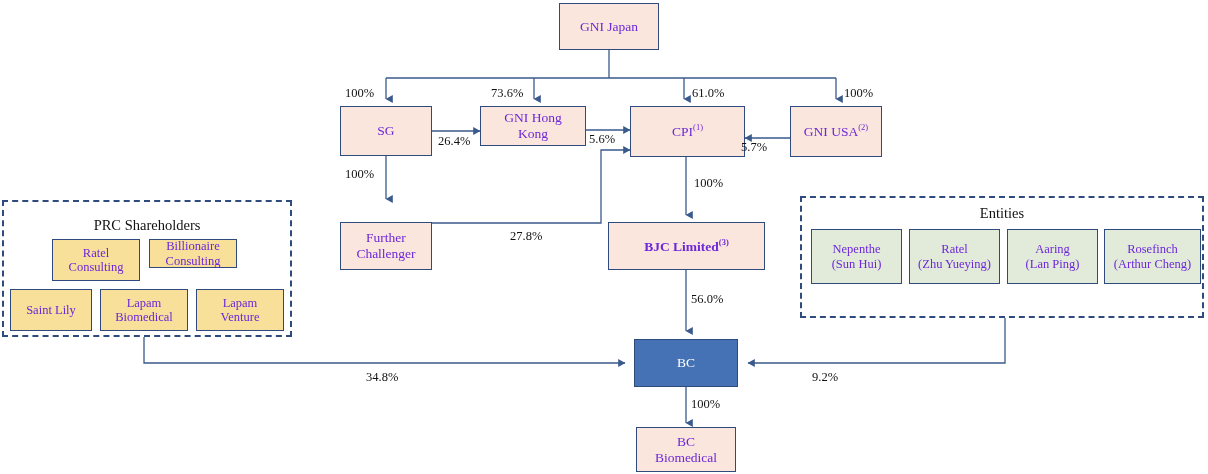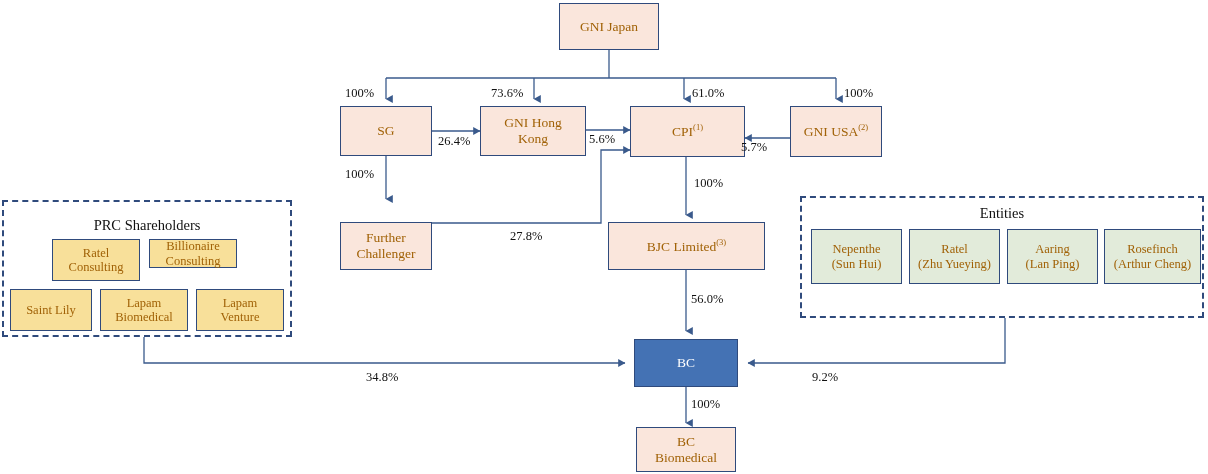--- a/index.html
+++ b/index.html
@@ -24,21 +24,21 @@
   }
   .node {
     position: absolute;
     box-sizing: border-box;
     border: 1px solid #2F4A7C;
     display: flex;
     align-items: center;
     justify-content: center;
     text-align: center;
     line-height: 1.15;
-    color: #a16207;
+    color: #6d28d9;
     font-size: 13.5px;
     z-index: 3;
   }
   .node-peach { background: #FAE6DC; }
   .node-blue  { background: #4472B4; color: #ffffff; }
   .node-yellow{ background: #F8E09A; font-size: 12.5px; }
   .node-green { background: #E2EBDA; font-size: 12.5px; }
   .group-box {
     position: absolute;
     box-sizing: border-box;
@@ -117,21 +117,21 @@
   </svg>
 
   <div class="node node-peach" style="left:559px; top:3px; width:100px; height:47px;">
     <span>GNI Japan</span>
   </div>
 
   <div class="node node-peach" style="left:340px; top:106px; width:92px; height:50px;">
     <span>SG</span>
   </div>
 
-  <div class="node node-peach" style="left:480px; top:106px; width:106px; height:50px;">
+  <div class="node node-peach" style="left:480px; top:106px; width:106px; height:40px;">
     <span>
       <span class="l2">GNI Hong</span>
       <span class="l2">Kong</span>
     </span>
   </div>
 
   <div class="node node-peach" style="left:630px; top:106px; width:115px; height:51px;">
     <span><span>CPI</span><span class="sup">(1)</span></span>
   </div>
 
@@ -139,21 +139,21 @@
     <span><span>GNI USA</span><span class="sup">(2)</span></span>
   </div>
 
   <div class="node node-peach" style="left:340px; top:199px; width:92px; height:48px;margin-top:23px;">
     <span>
       <span class="l2">Further</span>
       <span class="l2">Challenger</span>
     </span>
   </div>
 
-  <div class="node node-peach" style="left:608px; top:222px; width:157px; height:48px;">
+  <div class="node node-peach" style="left:608px; top:222px; width:157px; height:48px;font-weight:bold;">
     <span><span>BJC Limited</span><span class="sup">(3)</span></span>
   </div>
 
   <div class="node node-blue" style="left:634px; top:339px; width:104px; height:48px;">
     <span>BC</span>
   </div>
 
   <div class="node node-peach" style="left:636px; top:427px; width:100px; height:45px;">
     <span>
       <span class="l2">BC</span>

